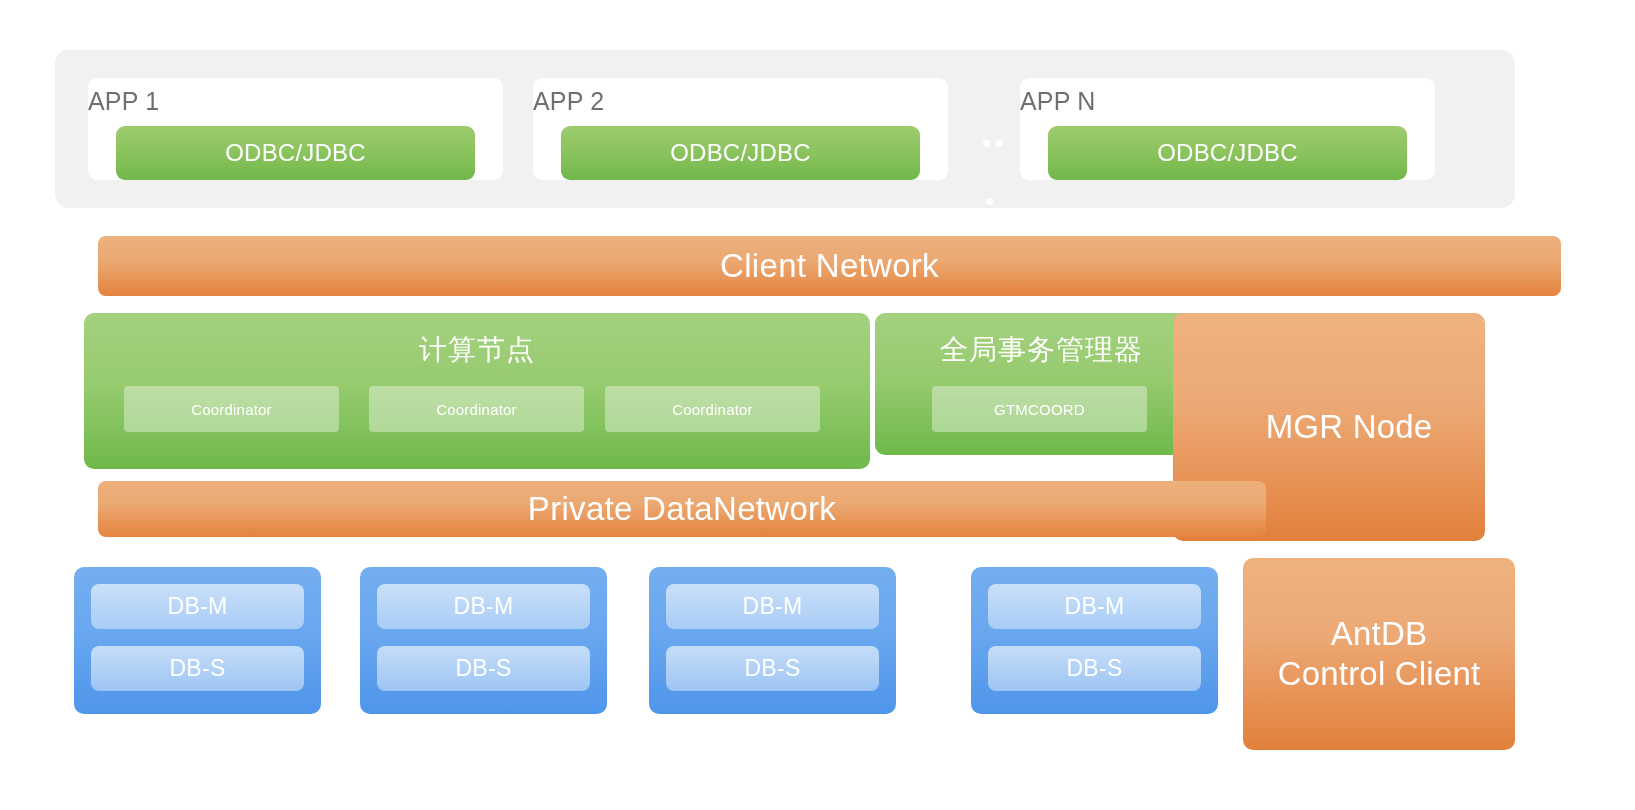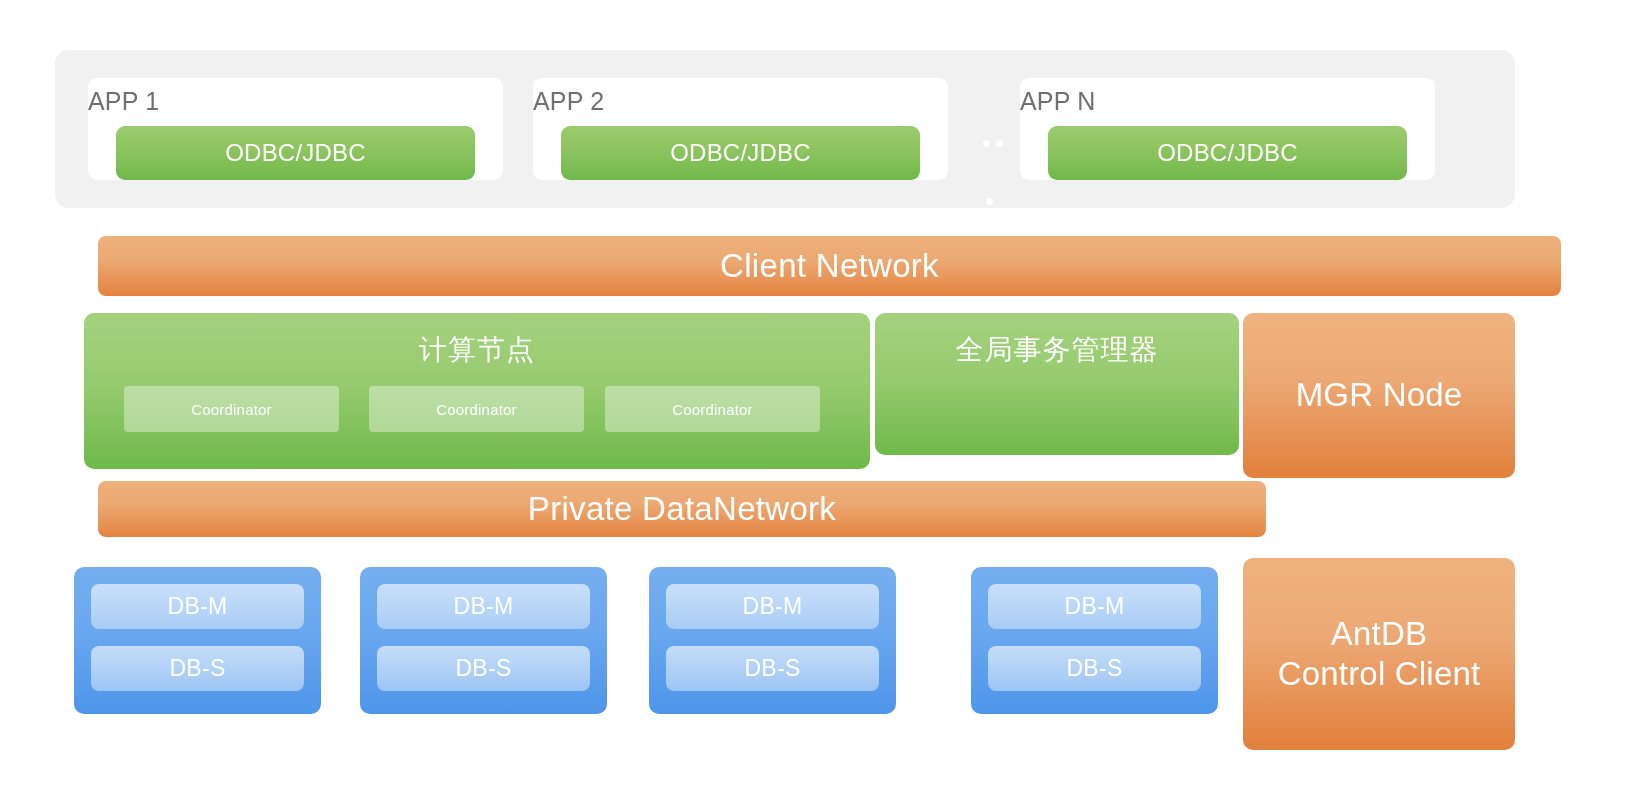--- a/index.html
+++ b/index.html
@@ -129,43 +129,45 @@
   #compute-node {
     left: 52px;
     top: 313px;
     width: 786px;
     height: 156px;
     margin-left: 32px;
   }
   #gtm-node {
     left: 875px;
     top: 313px;
-    width: 364px;
+    width: 293px;
     height: 142px;
+    padding-left: 40px;
   }
 
   
   .side-panel {
     position: absolute;
     border-radius: 10px;
     background: linear-gradient(to bottom, #efb27f 0%, #eca975 40%, #e2803c 100%);
     color: #ffffff;
     display: flex;
     align-items: center;
     justify-content: center;
     text-align: center;
     font-size: 33px;
     line-height: 1.22;
     letter-spacing: 0.2px;
   }
   #mgr-node {
-    left: 1243px;
+    left: 1173px;
     top: 313px;
     width: 272px;
-    height: 165px;
+    height: 228px;
+    padding-left: 40px;
   }
   #antdb-control-center {
     left: 1243px;
     top: 522px;
     width: 272px;
     height: 192px;
     margin-top: 36px;
   }
 
   
@@ -225,20 +227,21 @@
 
   <div class="green-panel" id="compute-node">
     <div class="green-panel-title">计算节点</div>
     <div class="coord-chip" style="left:40px; width:215px; top:73px;">Coordinator</div>
     <div class="coord-chip" style="left:285px; width:215px; top:73px;">Coordinator</div>
     <div class="coord-chip" style="left:521px; width:215px; top:73px;">Coordinator</div>
   </div>
 
   <div class="green-panel" id="gtm-node">
     <div class="green-panel-title">全局事务管理器</div>
+    <div class="coord-chip" style="left:57px; width:215px; top:73px;">GTMCOORD</div>
   </div>
 
   <div class="side-panel" id="mgr-node">MGR Node</div>
 
   <div class="net-bar" id="private-network">Private DataNetwork</div>
 
   <div class="db-card" style="left:52px; width:247px;">
     <div class="db-chip m">DB-M</div>
     <div class="db-chip s">DB-S</div>
   </div>

